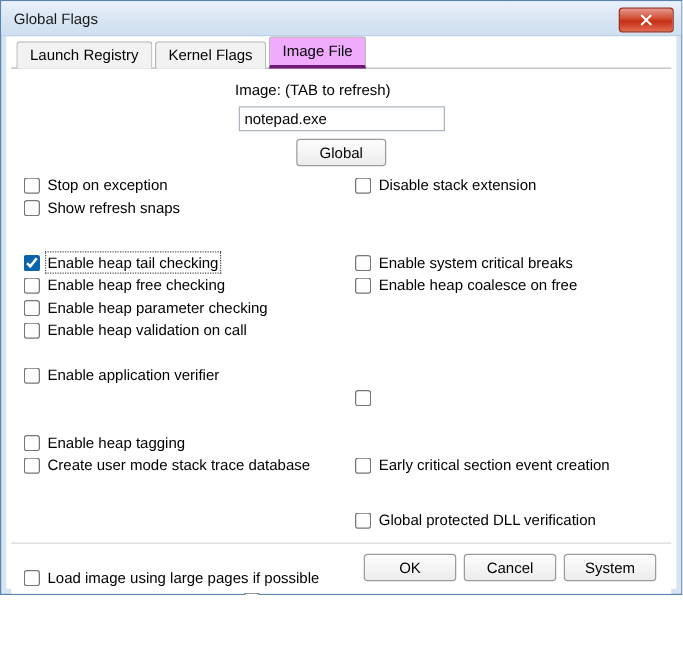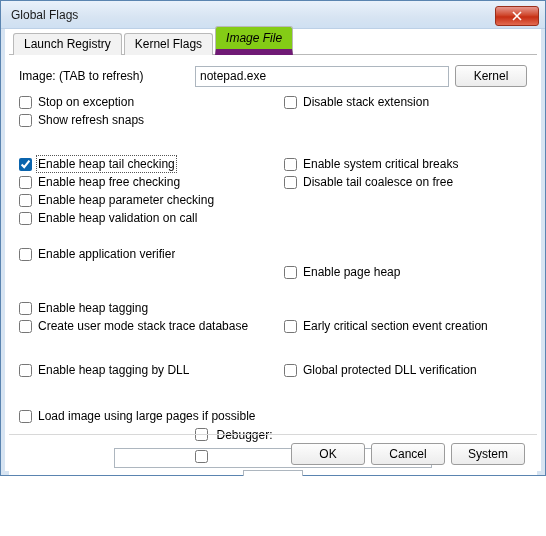--- a/index.html
+++ b/index.html
@@ -48,31 +48,30 @@
     padding: 3px 10px 4px 10px;
     border: 1px solid #b9b9b9;
     border-bottom: none;
     background: #f2f2f2;
     margin-right: 2px;
     border-top-left-radius: 3px; border-top-right-radius: 3px;
     position: relative; top: 1px;
     cursor: default;
   }
   .tab.active {
-    background: #84cc16;
+    background: #f0abfc;
     top: 1px;
     padding-top: 4px;
-    border-bottom: 6px solid #701a75;
+    border-bottom: 3px solid #701a75;
     z-index: 1;
-    font-style: italic;
   }
   .panel {
     padding: 10px 10px 0 10px;
   }
-  .row { display: flex; align-items: center; gap: 6px; }
+  .row { display: flex; align-items: center; gap: 6px; flex-direction: column; }
   .image-row { margin-bottom: 6px; }
   .image-label { width: 170px; }
   .image-input {
     flex: 1; height: 21px;
     border: 1px solid #adb6bf;
     padding: 2px 4px;
     font: inherit;
     background: #fff;
   }
   .btn {
@@ -144,21 +143,21 @@
       <div class="tab">Launch Registry</div>
       <div class="tab">Kernel Flags</div>
       <div class="tab active">Image File</div>
     </div>
 
     <div class="panel">
 
       <div class="row image-row">
         <span class="image-label">Image: (TAB to refresh)</span>
         <input class="image-input" type="text" value="notepad.exe" style="">
-        <button class="btn">Kernel</button>
+        <button class="btn">Global</button>
       </div>
 
       <div class="cols">
         <div class="col-left">
           <label class="chk">
               <input type="checkbox" style="">
               <span>Stop on exception</span>
             </label>
           <label class="chk">
               <input type="checkbox" style="">
@@ -189,48 +188,43 @@
           <div class="gap36"></div>
           <label class="chk">
               <input type="checkbox" style="">
               <span>Enable heap tagging</span>
             </label>
           <label class="chk">
               <input type="checkbox" style="">
               <span>Create user mode stack trace database</span>
             </label>
           <div class="gap26"></div>
-          <label class="chk">
-              <input type="checkbox" style="">
-              <span>Enable heap tagging by DLL</span>
-            </label>
         </div>
 
         <div class="col-right">
           <label class="chk">
               <input type="checkbox" style="">
               <span>Disable stack extension</span>
             </label>
           <div class="gap18"></div>
           <div class="gap26"></div>
           <label class="chk">
               <input type="checkbox" style="">
               <span>Enable system critical breaks</span>
             </label>
           <label class="chk">
               <input type="checkbox" style="">
-              <span>Disable tail coalesce on free</span>
+              <span>Enable heap coalesce on free</span>
             </label>
           <div class="gap18"></div>
             <div class="gap18"></div>
           <div class="gap18"></div>
             <div class="gap18"></div>
           <label class="chk">
               <input type="checkbox" style="">
-              <span>Enable page heap</span>
             </label>
           <div class="gap18"></div>
             <div class="gap18"></div>
           <label class="chk">
               <input type="checkbox" style="">
               <span>Early critical section event creation</span>
             </label>
           <div class="gap26"></div>
           <label class="chk">
               <input type="checkbox" style="">

